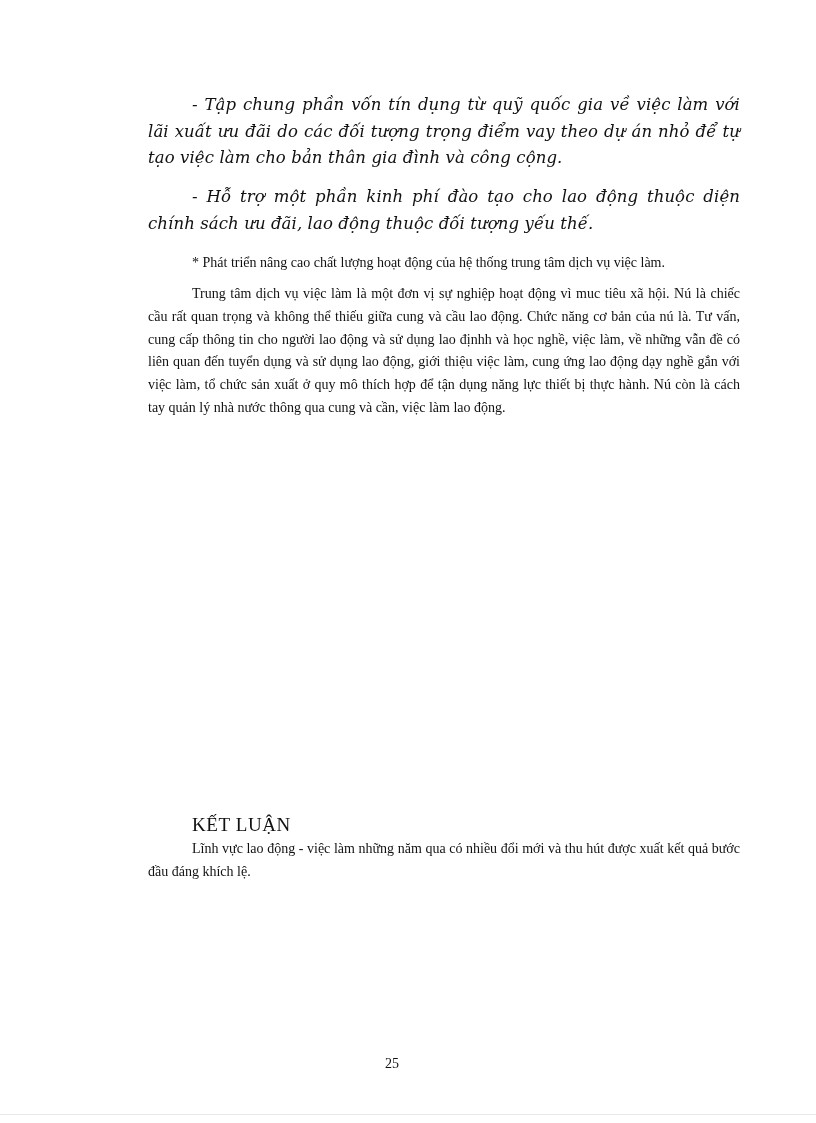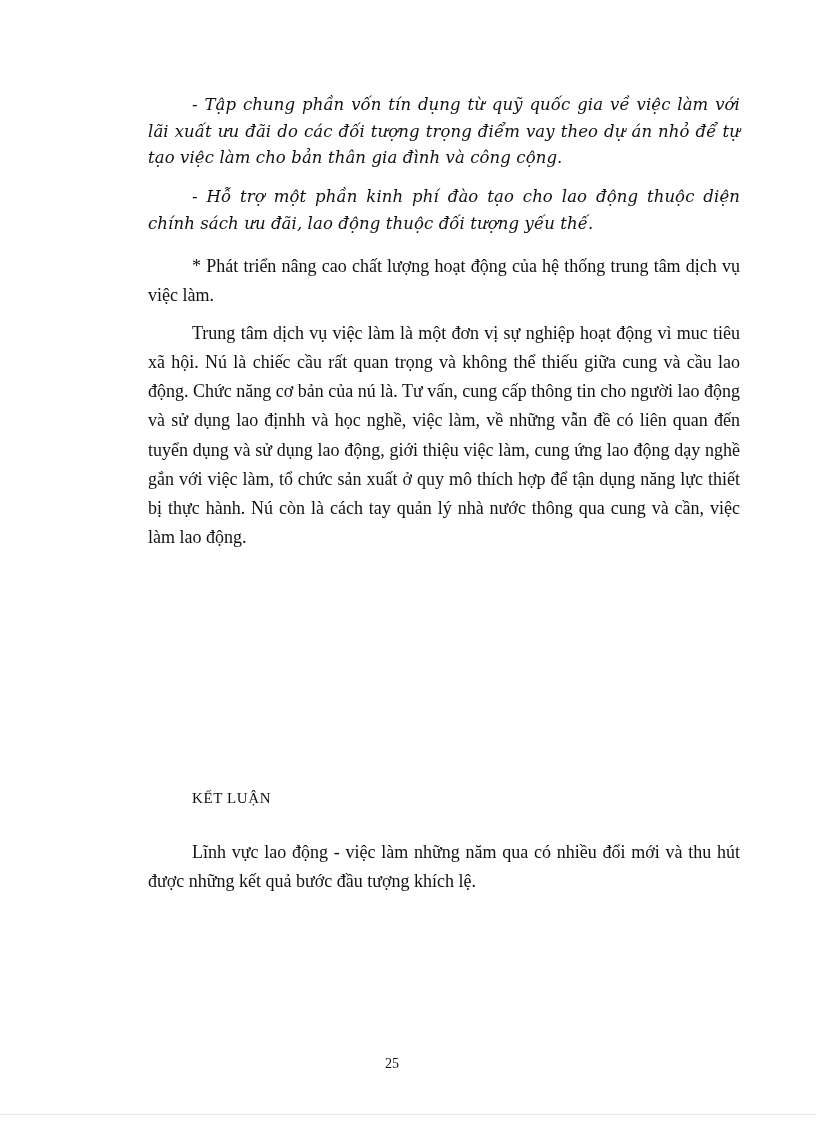--- a/index.html
+++ b/index.html
@@ -25,21 +25,21 @@
     border-radius: 10px;
   }
   .content {
     position: absolute;
     left: 148px;
     top: 92px;
     width: 592px;
   }
   p {
     margin: 0 0 2px 0;
-    font-size: 18px;
+    font-size: 14px;
     line-height: 1.62;
     text-align: justify;
     text-justify: inter-word;
     color: #111111;
   }
   p.indent {
     text-indent: 44px;
   }
   .italic {
     font-style: italic;
@@ -52,22 +52,22 @@
   }
   .block-gap {
     margin-top: 14px;
   }
   .body-block {
     margin-top: 9px;
   }
   .conclusion-heading {
     position: absolute;
     left: 192px;
-    top: 790px;
-    font-size: 15px;
+    top: 814px;
+    font-size: 19px;
     letter-spacing: 0.6px;
     color: #111111;
   }
   .conclusion-body {
     position: absolute;
     left: 148px;
     top: 838px;
     width: 592px;
   }
   .page-number {
@@ -100,19 +100,19 @@
     <p class="indent italic para-gap">- Hỗ trợ một phần kinh phí đào tạo cho lao động thuộc diện chính sách ưu đãi, lao động thuộc đối tượng yếu thế.</p>
 
     <p class="indent block-gap">* Phát triển nâng cao chất lượng hoạt động của hệ thống trung tâm dịch vụ việc làm.</p>
 
     <p class="indent body-block">Trung tâm dịch vụ việc làm là một đơn vị sự nghiệp hoạt động vì muc tiêu xã hội. Nú là chiếc cầu rất quan trọng và không thể thiếu giữa cung và cầu lao động. Chức năng cơ bản của nú là. Tư vấn, cung cấp thông tin cho người lao động và sử dụng lao địnhh và học nghề, việc làm, về những vẫn đề có liên quan đến tuyển dụng và sử dụng lao động, giới thiệu việc làm, cung ứng lao động dạy nghề gắn với việc làm, tổ chức sản xuất ở quy mô thích hợp để tận dụng năng lực thiết bị thực hành. Nú còn là cách tay quản lý nhà nước thông qua cung và cần, việc làm lao động.</p>
   </div>
 
   <div class="conclusion-heading">KẾT LUẬN</div>
 
   <div class="conclusion-body">
-    <p class="indent">Lĩnh vực lao động - việc làm những năm qua có nhiều đổi mới và thu hút được những kết quả bước đầu tượng khích lệ.</p>
+    <p class="indent">Lĩnh vực lao động - việc làm những năm qua có nhiều đổi mới và thu hút được xuất kết quả bước đầu đáng khích lệ.</p>
   </div>
 
   <div class="page-number">25</div>
 
   <div class="bottom-rule"></div>
 </div>
 
 </body></html>

